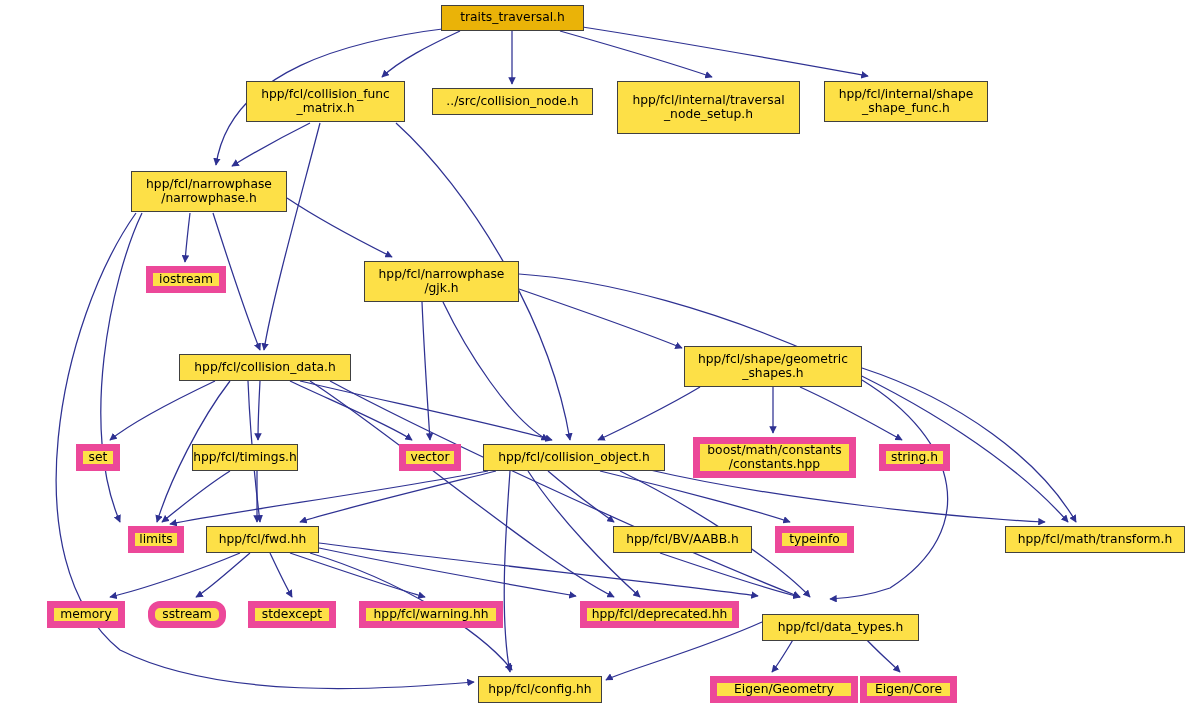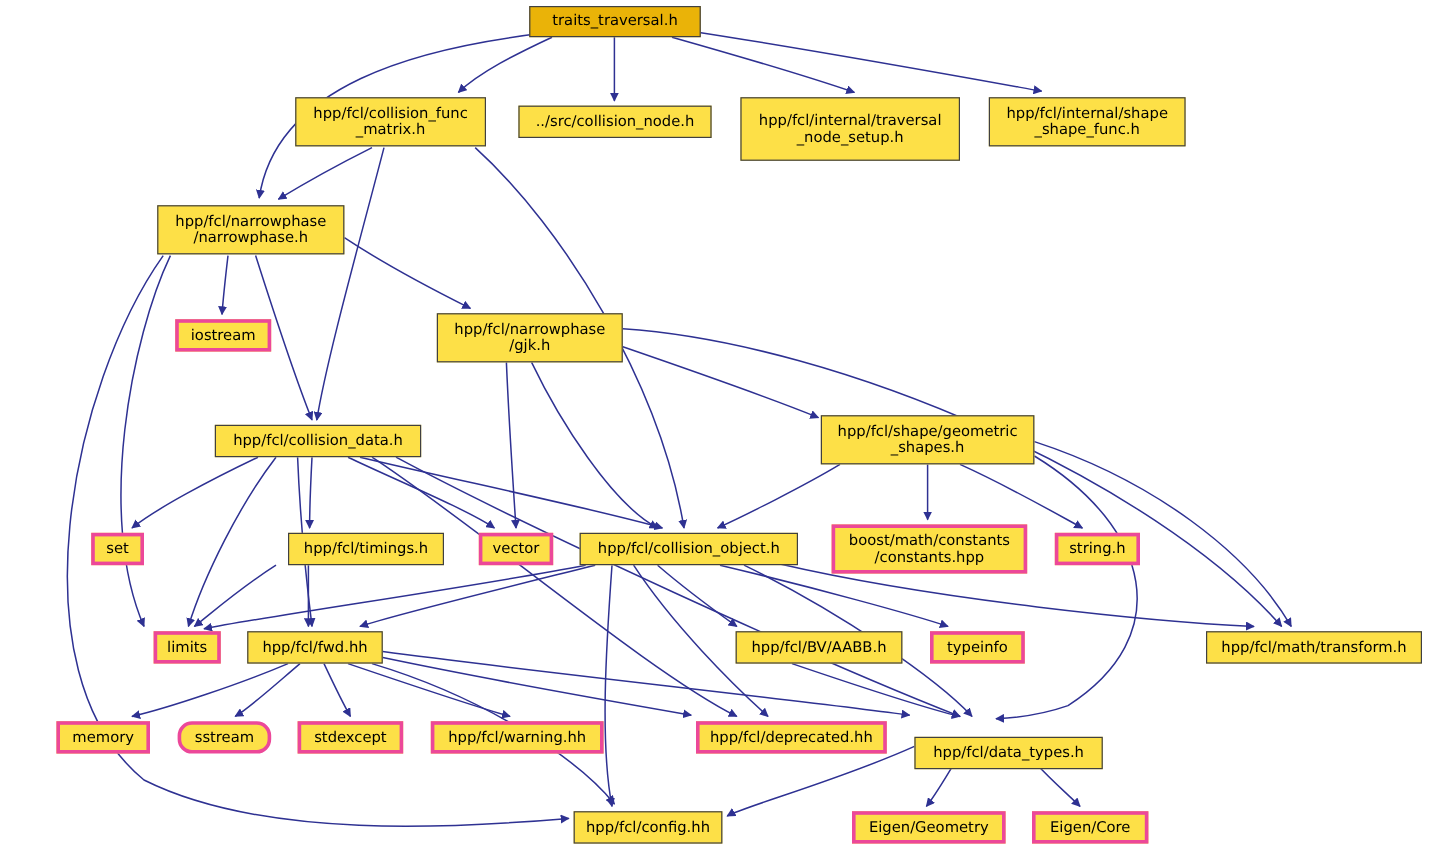--- a/index.html
+++ b/index.html
@@ -34,21 +34,21 @@
     color: #000000;
     background: #fde047;
     white-space: pre;
   }
   
   .node.internal {
     border: 1.6px solid #404040;
   }
   
   .node.external {
-    border: 3px solid #ec4899;
+    border: 7px solid #ec4899;
   }
   
   .node.root {
     background: #eab308;
     border: 1.6px solid #404040;
   }
 </style>
 </head>
 <body>
 
@@ -124,34 +124,34 @@
 _shape_func.h</div>
       <div class="node internal" style="left: 131px; top: 171px; width: 156px; height: 41px;">hpp/fcl/narrowphase
 /narrowphase.h</div>
       <div class="node external" style="left: 146px; top: 266px; width: 80px; height: 27px;">iostream</div>
       <div class="node internal" style="left: 364px; top: 261px; width: 155px; height: 41px;">hpp/fcl/narrowphase
 /gjk.h</div>
       <div class="node internal" style="left: 179px; top: 354px; width: 172px; height: 27px;">hpp/fcl/collision_data.h</div>
       <div class="node internal" style="left: 684px; top: 346px; width: 178px; height: 41px;">hpp/fcl/shape/geometric
 _shapes.h</div>
       <div class="node external" style="left: 76px; top: 444px; width: 44px; height: 27px;">set</div>
-      <div class="node internal" style="left: 192px; top: 444px; width: 130px; height: 27px; margin-left: 48px;">hpp/fcl/timings.h</div>
+      <div class="node internal" style="left: 192px; top: 444px; width: 106px; height: 27px;">hpp/fcl/timings.h</div>
       <div class="node external" style="left: 399px; top: 444px; width: 62px; height: 27px;">vector</div>
       <div class="node internal" style="left: 483px; top: 444px; width: 182px; height: 27px;">hpp/fcl/collision_object.h</div>
       <div class="node external" style="left: 693px; top: 437px; width: 163px; height: 41px;">boost/math/constants
 /constants.hpp</div>
       <div class="node external" style="left: 879px; top: 444px; width: 71px; height: 27px;">string.h</div>
       <div class="node external" style="left: 128px; top: 526px; width: 56px; height: 27px;">limits</div>
       <div class="node internal" style="left: 206px; top: 526px; width: 113px; height: 27px;">hpp/fcl/fwd.hh</div>
       <div class="node internal" style="left: 613px; top: 526px; width: 139px; height: 27px;">hpp/fcl/BV/AABB.h</div>
       <div class="node external" style="left: 775px; top: 526px; width: 79px; height: 27px;">typeinfo</div>
       <div class="node internal" style="left: 1005px; top: 526px; width: 180px; height: 27px;">hpp/fcl/math/transform.h</div>
       <div class="node external" style="left: 47px; top: 601px; width: 78px; height: 27px;">memory</div>
       <div class="node external" style="left: 148px; top: 601px; width: 78px; height: 27px; border-radius: 12px;">sstream</div>
       <div class="node external" style="left: 248px; top: 601px; width: 88px; height: 27px; text-align: right;">stdexcept</div>
       <div class="node external" style="left: 359px; top: 601px; width: 144px; height: 27px;">hpp/fcl/warning.hh</div>
       <div class="node external" style="left: 580px; top: 601px; width: 159px; height: 27px;">hpp/fcl/deprecated.hh</div>
       <div class="node internal" style="left: 762px; top: 601px; width: 157px; height: 27px; margin-top: 13px;">hpp/fcl/data_types.h</div>
       <div class="node internal" style="left: 478px; top: 676px; width: 124px; height: 27px;">hpp/fcl/config.hh</div>
-      <div class="node external" style="left: 710px; top: 676px; width: 128px; height: 27px;">Eigen/Geometry</div>
+      <div class="node external" style="left: 710px; top: 676px; width: 148px; height: 27px;">Eigen/Geometry</div>
       <div class="node external" style="left: 860px; top: 676px; width: 97px; height: 27px;">Eigen/Core</div>
     </div>
 </div>
 
 </body></html>

